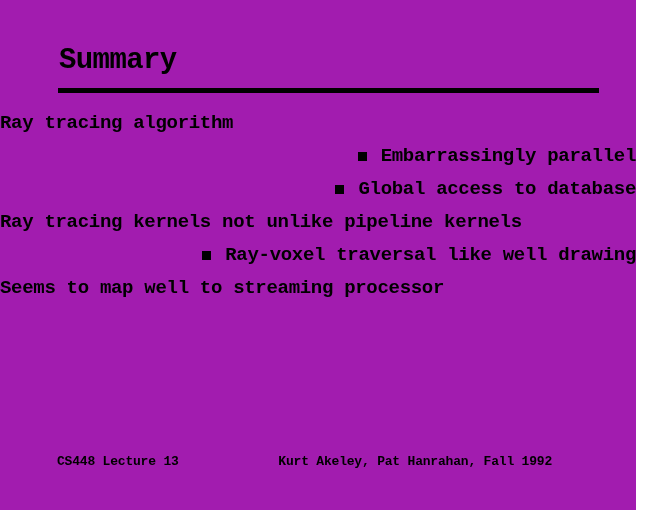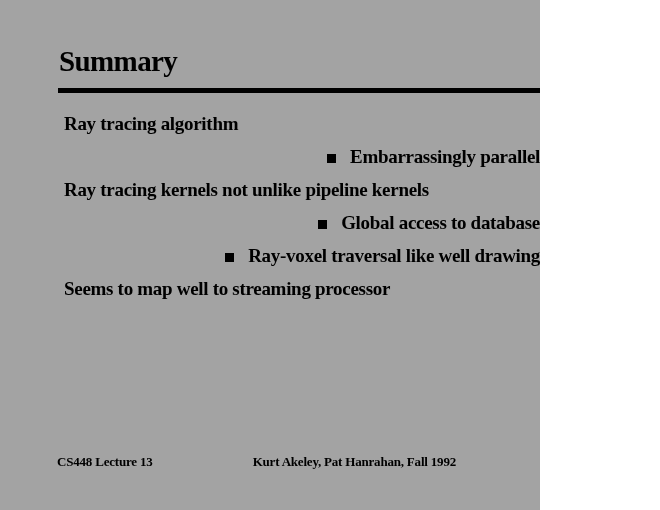--- a/index.html
+++ b/index.html
@@ -2,25 +2,25 @@
 <html><head>
 <meta charset="utf-8">
 <style>
   html, body {
     margin: 0;
     padding: 0;
     background: #ffffff;
   }
   .slide {
     position: relative;
-    width: 540px;
+    width: 636px;
     height: 510px;
-    background: #a3a3a3;
+    background: #a21caf;
     color: #000000;
-    font-family: Liberation Serif, serif;
+    font-family: Liberation Mono, monospace;
     overflow: hidden;
   }
   .title {
     position: absolute;
     left: 59px;
     top: 44px;
     margin: 0;
     font-size: 29px;
     font-weight: bold;
     letter-spacing: -0.6px;
@@ -42,21 +42,21 @@
     width: 100%;
   }
   .line {
     height: 33px;
     line-height: 33px;
     font-size: 19px;
     font-weight: bold;
     letter-spacing: -0.3px;
     white-space: nowrap;
   }
-  .l1 { padding-left: 64px; }
+  .l1 { }
   .l2 { padding-left: 103px; text-align: right; }
   .sq {
     display: inline-block;
     width: 9px;
     height: 9px;
     background: #000000;
     margin-right: 14px;
   }
   .footer {
     position: absolute;
@@ -81,25 +81,25 @@
 
   <div class="rule"></div>
 
   <div class="body">
     <div class="line l1">
       <span>Ray tracing algorithm</span>
     </div>
     <div class="line l2">
       <span class="sq"></span><span>Embarrassingly parallel</span>
     </div>
+    <div class="line l2">
+      <span class="sq"></span><span>Global access to database</span>
+    </div>
     <div class="line l1">
       <span>Ray tracing kernels not unlike pipeline kernels</span>
-    </div>
-    <div class="line l2">
-      <span class="sq"></span><span>Global access to database</span>
     </div>
     <div class="line l2">
       <span class="sq"></span><span>Ray-voxel traversal like well drawing</span>
     </div>
     <div class="line l1">
       <span>Seems to map well to streaming processor</span>
     </div>
   </div>
 
   <div class="footer">

